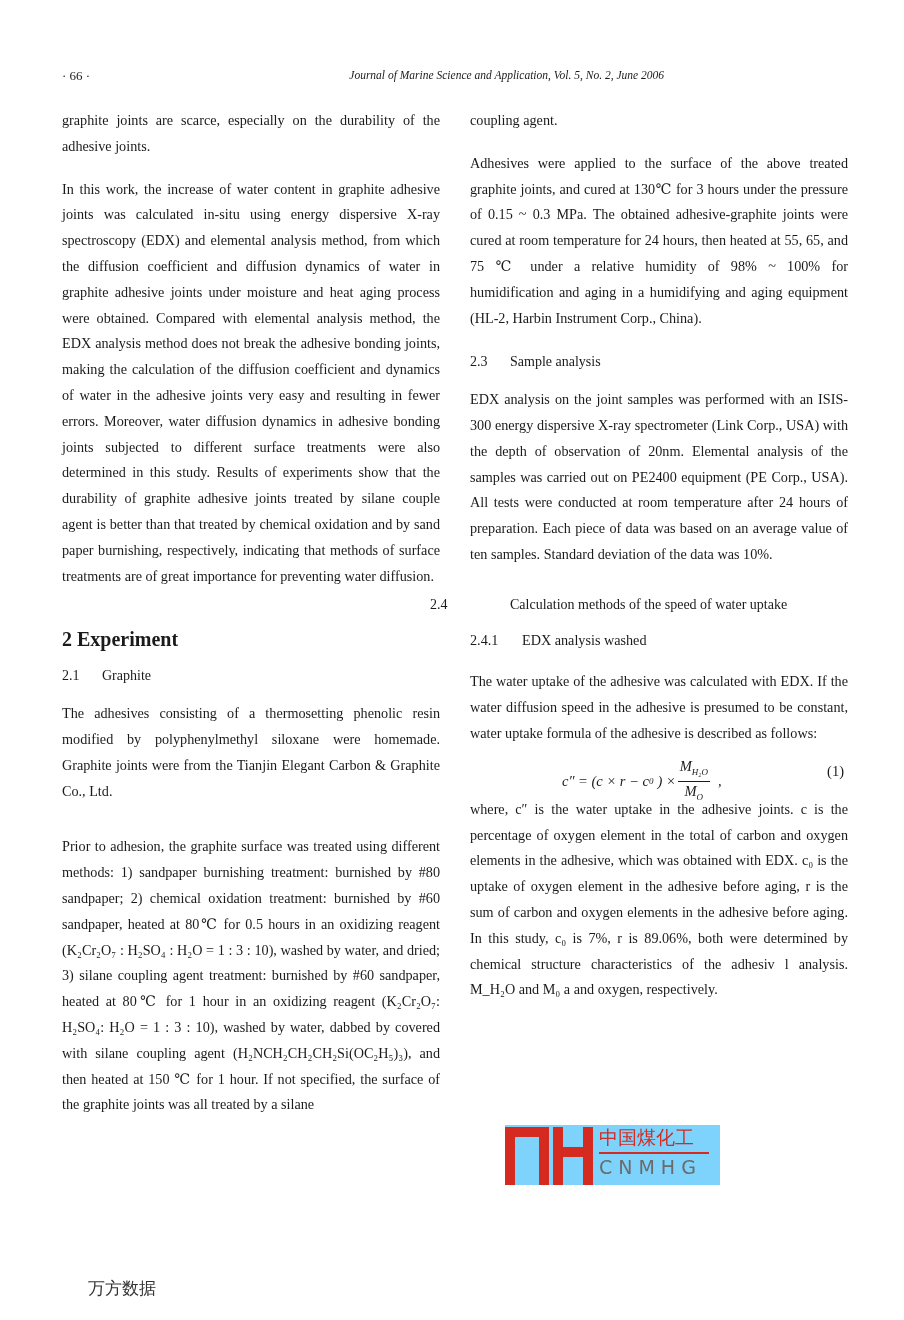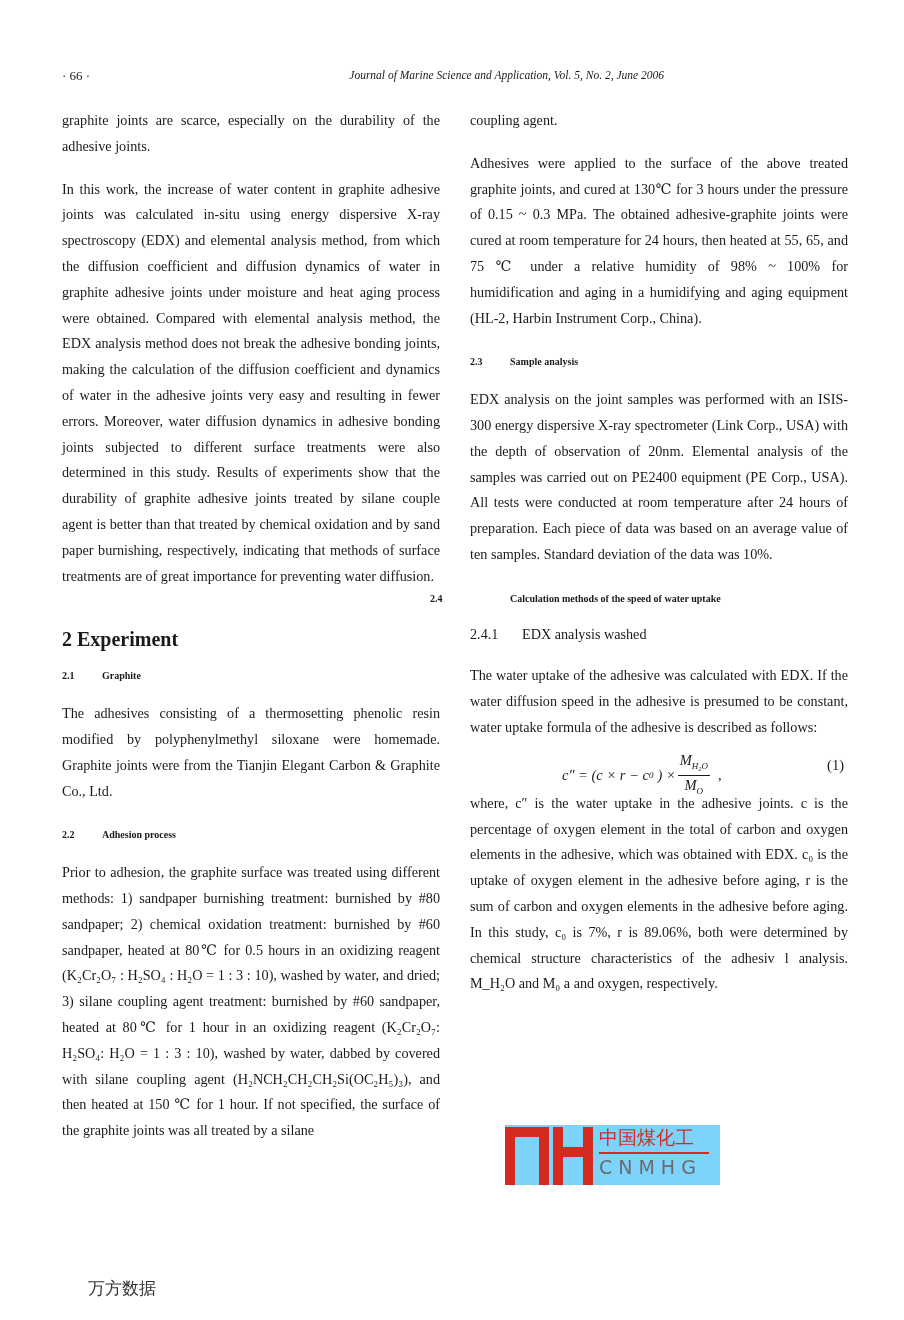--- a/index.html
+++ b/index.html
@@ -7,23 +7,23 @@
          font-family: "Liberation Serif", "DejaVu Serif", serif; color: #1a1a1a; }
   .page-header { position: absolute; top: 68px; left: 0; width: 736px; height: 20px; }
   .page-number { position: absolute; left: 62px; top: 0; font-size: 13px; }
   .journal-ref { position: absolute; right: 72px; top: 1px; font-size: 11.5px; font-style: italic; }
   .col { position: absolute; top: 108px; width: 378px; }
   .col-left { left: 62px; }
   .col-right { left: 470px; }
   p { margin: 0; font-size: 14.2px; line-height: 25.8px; text-align: justify; }
   .gap { height: 17px; }
   h2.section { margin: 0; font-size: 20px; font-weight: bold; line-height: 28px; }
-  h3.subsection { margin: 0; font-size: 10px; font-weight: bold; line-height: 25.8px; }
+  h3.subsection { margin: 0; font-size: 14px; font-weight: normal; line-height: 25.8px; }
   h3.subsection .num { display: inline-block; width: 40px; }
-  h3.hang { padding-left: 40px; text-indent: -40px; }
+  h3.hang { padding-left: 40px; text-indent: -40px; margin-top: 6px; }
   h4.subsub { margin: 0; font-size: 14.2px; font-weight: normal; line-height: 25.8px; }
   h4.subsub .num { display: inline-block; width: 52px; }
   .equation { position: relative; height: 50px; font-size: 14.5px; font-style: italic; }
   .eq-body { position: absolute; left: 92px; top: 10px; display: flex; align-items: center; white-space: nowrap; }
   .frac { display: inline-flex; flex-direction: column; align-items: center; margin: 0 2px; vertical-align: middle; text-align: center; }
   .frac .numr { border-bottom: 1px solid #1a1a1a; padding: 0 2px; line-height: 18px; }
   .frac .den { line-height: 18px; }
   .eq-num { position: absolute; right: 4px; top: 16px; font-style: normal; }
   sub { font-size: 9px; }
   .watermark-cn { position: absolute; left: 88px; top: 1277px; font-family: "DejaVu Sans", sans-serif; font-size: 17px; color: #333; }
@@ -45,21 +45,20 @@
   <p>graphite joints are scarce, especially on the durability of the adhesive joints.</p>
   <div class="gap"></div>
   <p>In this work, the increase of water content in graphite adhesive joints was calculated in-situ using energy dispersive X-ray spectroscopy (EDX) and elemental analysis method, from which the diffusion coefficient and diffusion dynamics of water in graphite adhesive joints under moisture and heat aging process were obtained. Compared with elemental analysis method, the EDX analysis method does not break the adhesive bonding joints, making the calculation of the diffusion coefficient and dynamics of water in the adhesive joints very easy and resulting in fewer errors. Moreover, water diffusion dynamics in adhesive bonding joints subjected to different surface treatments were also determined in this study. Results of experiments show that the durability of graphite adhesive joints treated by silane couple agent is better than that treated by chemical oxidation and by sand paper burnishing, respectively, indicating that methods of surface treatments are of great importance for preventing water diffusion.</p>
   <div style="height:36px"></div>
   <h2 class="section">2 Experiment</h2>
   <div style="height:10px"></div>
   <h3 class="subsection"><span class="num">2.1</span><span>Graphite</span></h3>
   <div style="height:12px"></div>
   <p>The adhesives consisting of a thermosetting phenolic resin modified by polyphenylmethyl siloxane were homemade. Graphite joints were from the Tianjin Elegant Carbon &amp; Graphite Co., Ltd.</p>
   <div style="height:18px"></div>
-  <h3 class="subsection"><span class="num">2.2</span><span>Adhesion process</span></h3>
   <div style="height:12px"></div>
   <p>Prior to adhesion, the graphite surface was treated using different methods: 1) sandpaper burnishing treatment: burnished by #80 sandpaper; 2) chemical oxidation treatment: burnished by #60 sandpaper, heated at 80℃ for 0.5 hours in an oxidizing reagent (K₂Cr₂O₇ : H₂SO₄ : H₂O = 1 : 3 : 10), washed by water, and dried; 3) silane coupling agent treatment: burnished by #60 sandpaper, heated at 80℃ for 1 hour in an oxidizing reagent (K₂Cr₂O₇: H₂SO₄: H₂O = 1 : 3 : 10), washed by water, dabbed by covered with silane coupling agent (H₂NCH₂CH₂CH₂Si(OC₂H₅)₃), and then heated at 150 ℃ for 1 hour. If not specified, the surface of the graphite joints was all treated by a silane</p>
 </div>
 
 <div class="col col-right">
   <p>coupling agent.</p>
   <div class="gap"></div>
   <p>Adhesives were applied to the surface of the above treated graphite joints, and cured at 130℃ for 3 hours under the pressure of 0.15 ~ 0.3 MPa. The obtained adhesive-graphite joints were cured at room temperature for 24 hours, then heated at 55, 65, and 75 ℃ under a relative humidity of 98% ~ 100% for humidification and aging in a humidifying and aging equipment (HL-2, Harbin Instrument Corp., China).</p>
   <div style="height:18px"></div>
   <h3 class="subsection"><span class="num">2.3</span><span>Sample analysis</span></h3>

